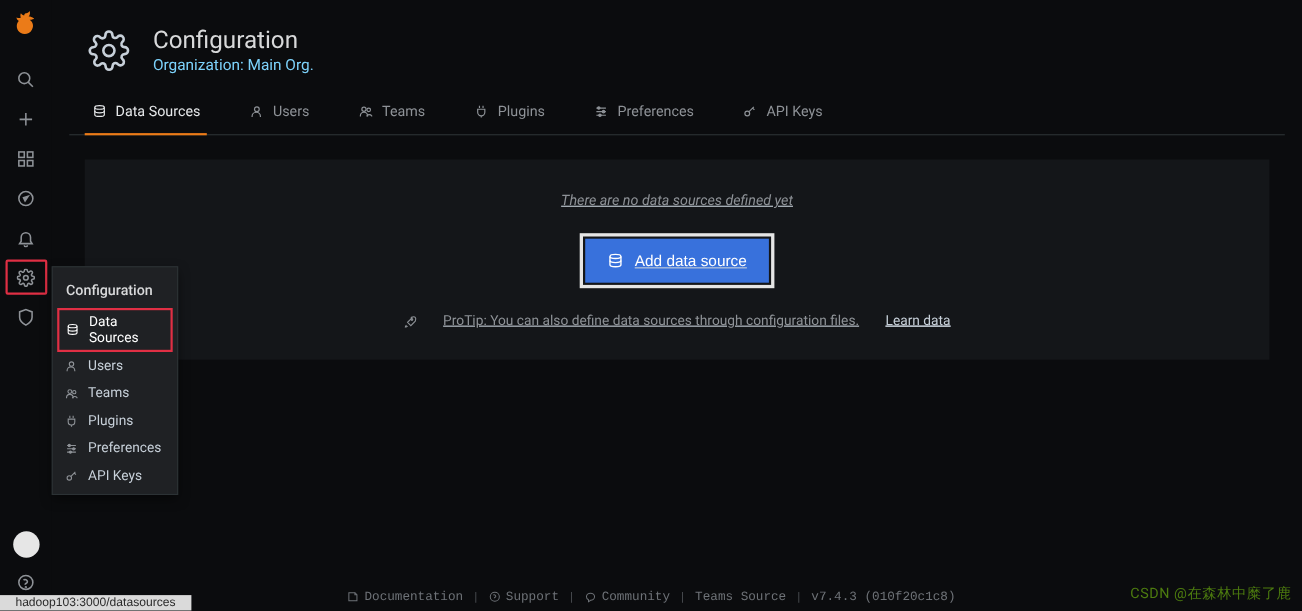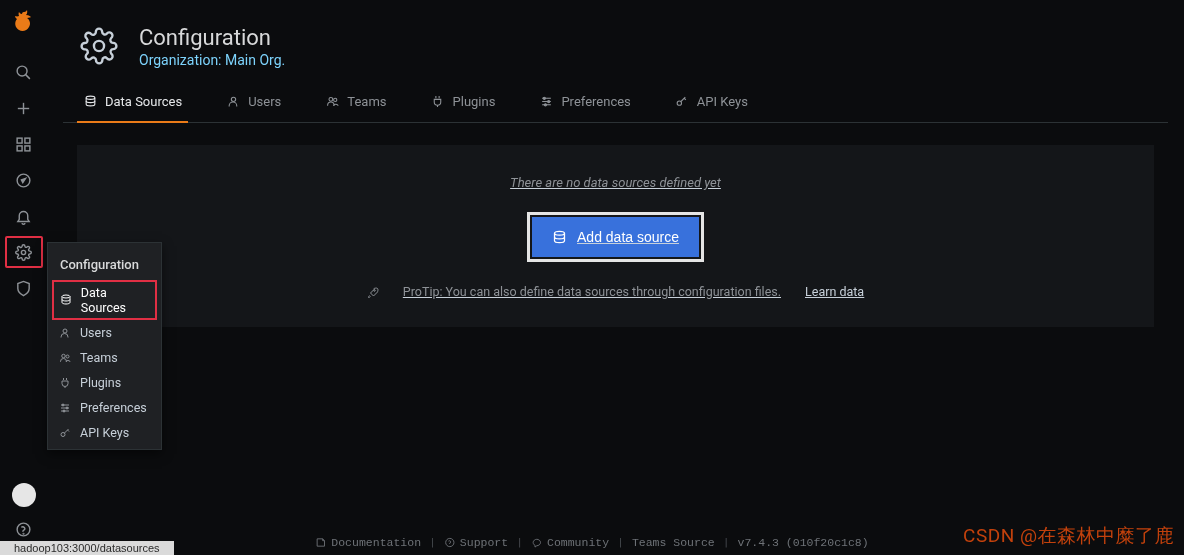--- a/index.html
+++ b/index.html
@@ -29,21 +29,21 @@
 .panel { margin: 22px 14px 0; background: #141619; padding: 30px 20px 28px; display: flex; flex-direction: column; align-items: center; text-decoration: underline; }
 .panel .empty { font-style: italic; color: #8e9297; font-size: 13px; margin-bottom: 22px; }
 .add-btn-wrap { border: 3px solid #e5e5e5; padding: 2px; margin-bottom: 22px; }
 .add-btn { background: #3871dc; color: #fff; font-size: 14px; padding: 12px 20px; display: flex; align-items: center; gap: 10px; cursor: pointer; border: none; }
 .protip { font-size: 12.5px; color: #8e9297; display: flex; align-items: center; gap: 24px; }
 .protip .lm { color: #c7d0d9; text-decoration: underline; cursor: pointer; }
 .footer { position: absolute; bottom: 6px; left: 50%; transform: translateX(-50%); display: flex; gap: 10px; align-items: center; color: #6e7277; font-size: 11.5px; }
 .footer .fl { display: flex; align-items: center; gap: 5px; cursor: pointer; font-family: Liberation Mono, monospace; }
 .footer .sep { color: #4a4d52; }
 .status-url { position: absolute; bottom: 0; left: 0; background: #dadada; color: #2b2b2b; font-size: 11px; padding: 1px 14px; font-family: sans-serif; }
-.watermark { position: absolute; bottom: 6px; right: 10px; color: #c2410c; font-size: 19px; letter-spacing: .5px; pointer-events: none; }
+.watermark { position: absolute; bottom: 6px; right: 10px; color: #4d7c0f; font-size: 13px; letter-spacing: .5px; pointer-events: none; }
 svg { display: block; }
 </style>
 </head>
 <body>
 
 <div class="app">
 
   <div class="sidebar">
     <div class="logo">
       <svg width="24" height="26" viewBox="0 0 24 26">

